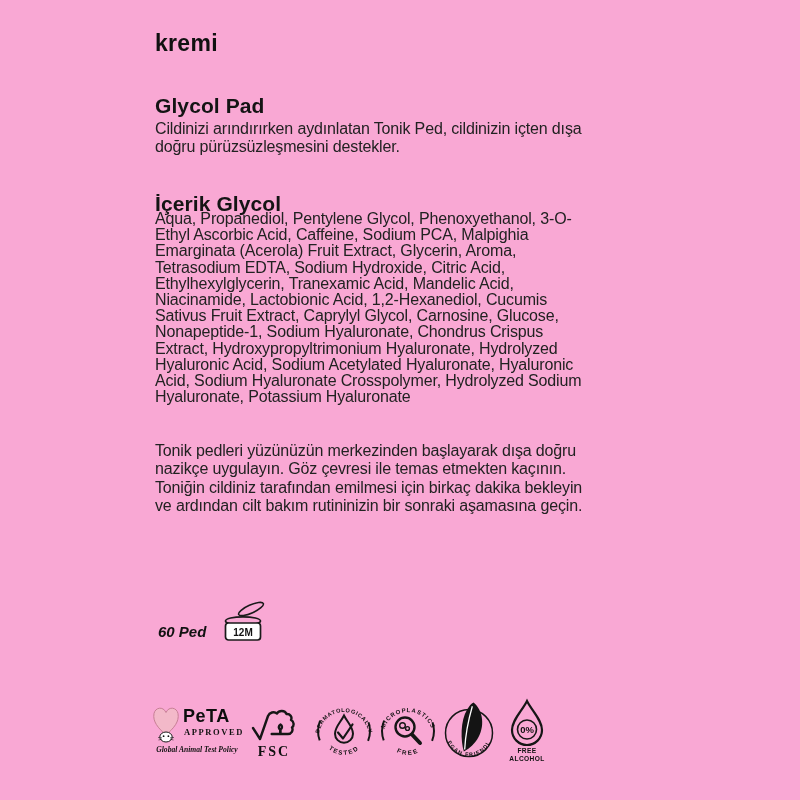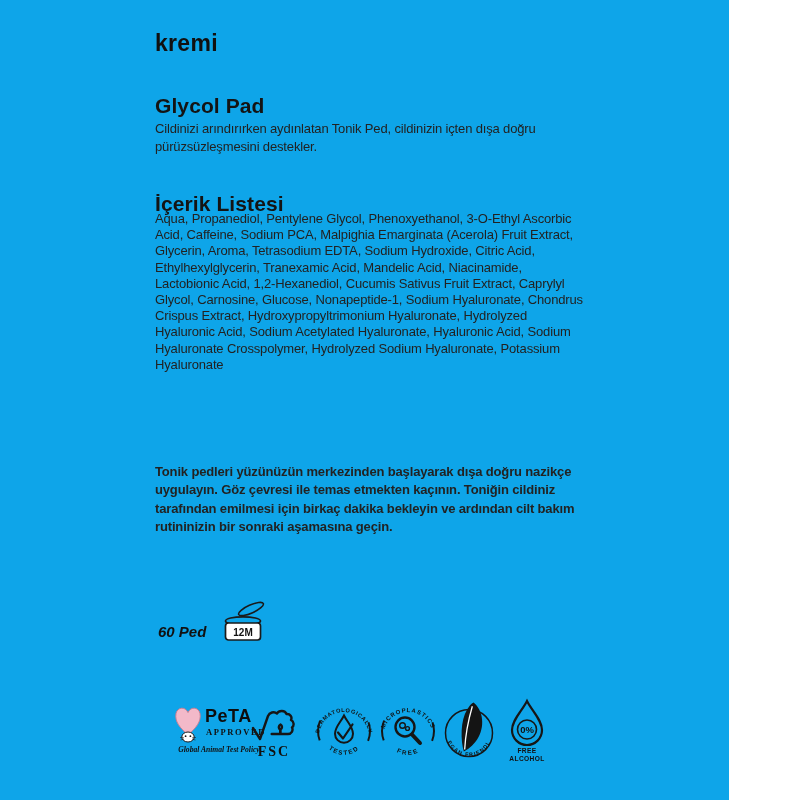--- a/index.html
+++ b/index.html
@@ -1,72 +1,72 @@
 <!DOCTYPE html>
 <html><head>
 <meta charset="utf-8">
 <style>
   html,body{margin:0;padding:0;background:#ffffff;}
   .page{
-    position:relative;width:729px;height:800px;background:#0ea5e9;overflow:hidden;
+    position:relative;width:800px;height:800px;background:#f9a8d4;overflow:hidden;
     font-family:"Liberation Sans","DejaVu Sans",sans-serif;color:#1c1c1c;
   }
   .abs{position:absolute;}
   .brand{
     left:155px;top:30px;font-size:23px;font-weight:800;letter-spacing:.3px;color:#111;
   }
   .h2{
     font-size:21px;font-weight:700;color:#141414;letter-spacing:.1px;
   }
   .title{left:155px;top:94px;}
   .ing-head{left:155px;top:192px;}
   .use-head{left:155px;top:433px;}
   .body-text{
-    font-size:13px;line-height:18.4px;letter-spacing:-.15px;color:#222;
+    font-size:16px;line-height:18.4px;letter-spacing:-.15px;color:#222;
   }
   .desc{left:155px;top:120px;width:440px;}
   .ing-text{left:155px;top:211px;width:430px;line-height:16.2px;}
-  .use-text{left:155px;top:463px;width:442px;font-weight:bold;}
+  .use-text{left:155px;top:442px;width:442px;}
   .qty-row{
     left:158px;top:599px;display:flex;align-items:flex-end;gap:14px;
   }
   .qty-label{font-size:15px;font-weight:700;color:#111;padding-bottom:7px;font-style:italic;}
   .badges{left:0;top:0;}
   .badge{position:absolute;}
   svg text{font-family:"Liberation Sans","DejaVu Sans",sans-serif;}
   .serif{font-family:"Liberation Serif","DejaVu Serif",serif;}
 </style>
 </head>
 <body>
 
 <div class="page">
 
   <div class="abs brand">kremi</div>
 
   <div class="abs h2 title">Glycol Pad</div>
   <div class="abs body-text desc">Cildinizi arındırırken aydınlatan Tonik Ped, cildinizin içten dışa doğru pürüzsüzleşmesini destekler.</div>
 
-  <div class="abs h2 ing-head">İçerik Listesi</div>
+  <div class="abs h2 ing-head">İçerik Glycol</div>
   <div class="abs body-text ing-text">Aqua, Propanediol, Pentylene Glycol, Phenoxyethanol, 3-O-Ethyl Ascorbic Acid, Caffeine, Sodium PCA, Malpighia Emarginata (Acerola) Fruit Extract, Glycerin, Aroma, Tetrasodium EDTA, Sodium Hydroxide, Citric Acid, Ethylhexylglycerin, Tranexamic Acid, Mandelic Acid, Niacinamide, Lactobionic Acid, 1,2-Hexanediol, Cucumis Sativus Fruit Extract, Caprylyl Glycol, Carnosine, Glucose, Nonapeptide-1, Sodium Hyaluronate, Chondrus Crispus Extract, Hydroxypropyltrimonium Hyaluronate, Hydrolyzed Hyaluronic Acid, Sodium Acetylated Hyaluronate, Hyaluronic Acid, Sodium Hyaluronate Crosspolymer, Hydrolyzed Sodium Hyaluronate, Potassium Hyaluronate</div>
 
   <div class="abs body-text use-text">Tonik pedleri yüzünüzün merkezinden başlayarak dışa doğru nazikçe uygulayın. Göz çevresi ile temas etmekten kaçının. Toniğin cildiniz tarafından emilmesi için birkaç dakika bekleyin ve ardından cilt bakım rutininizin bir sonraki aşamasına geçin.</div>
 
   <div class="abs qty-row">
     <span class="qty-label">60 Ped</span>
     <svg width="52" height="48" viewBox="0 0 52 48">
       <ellipse cx="31" cy="10" rx="13.5" ry="4" transform="rotate(-24 31 10)" fill="none" stroke="#1a1a1a" stroke-width="1.6"></ellipse>
       <ellipse cx="23" cy="22" rx="17.5" ry="4.2" fill="none" stroke="#1a1a1a" stroke-width="1.7"></ellipse>
       <rect x="5.5" y="24" width="35" height="17" rx="3" fill="#fff" stroke="#1a1a1a" stroke-width="1.7"></rect>
       <text x="23" y="36.5" text-anchor="middle" font-size="10" font-weight="700" fill="#111">12M</text>
     </svg>
   </div>
 
   <div class="abs badges">
 
-    <div class="badge" style="left:149px;top:699px;margin-left:22px;">
+    <div class="badge" style="left:149px;top:699px;">
       <svg width="96" height="62" viewBox="0 0 96 62">
         <g>
           <path d="M17,36 C9,29 3.5,22.5 5,14.5 C6.2,8.5 14,6.8 17,13.5 C20,6.8 27.8,8.5 29,14.5 C30.5,22.5 25,29 17,36 Z" fill="#f3b9c9" stroke="#c77f95" stroke-width="1"></path>
           <ellipse cx="17" cy="38" rx="6.2" ry="5" fill="#ffffff" stroke="#1a1a1a" stroke-width="1"></ellipse>
           <circle cx="14.6" cy="37.2" r="0.9" fill="#111"></circle>
           <circle cx="19.4" cy="37.2" r="0.9" fill="#111"></circle>
           <path d="M9,38.5 L13,38.8 M9.5,41 L13,40.2 M25,38.5 L21,38.8 M24.5,41 L21,40.2" stroke="#1a1a1a" stroke-width="0.6" fill="none"></path>
         </g>
         <text x="34" y="23" font-size="18" font-weight="800" fill="#0d0d0d" letter-spacing="0.5">PeTA</text>
         <text x="35" y="36" class="serif" font-size="8.5" font-weight="700" fill="#111" letter-spacing="1.6">APPROVED</text>

